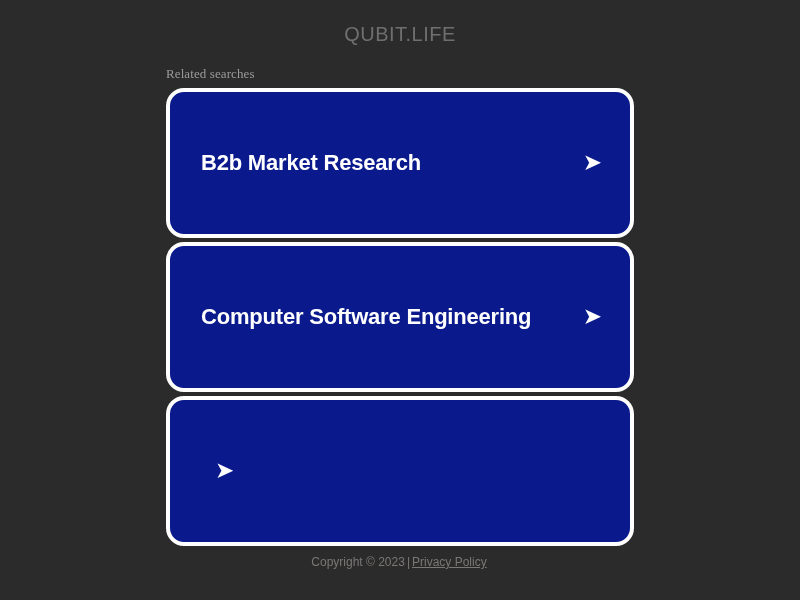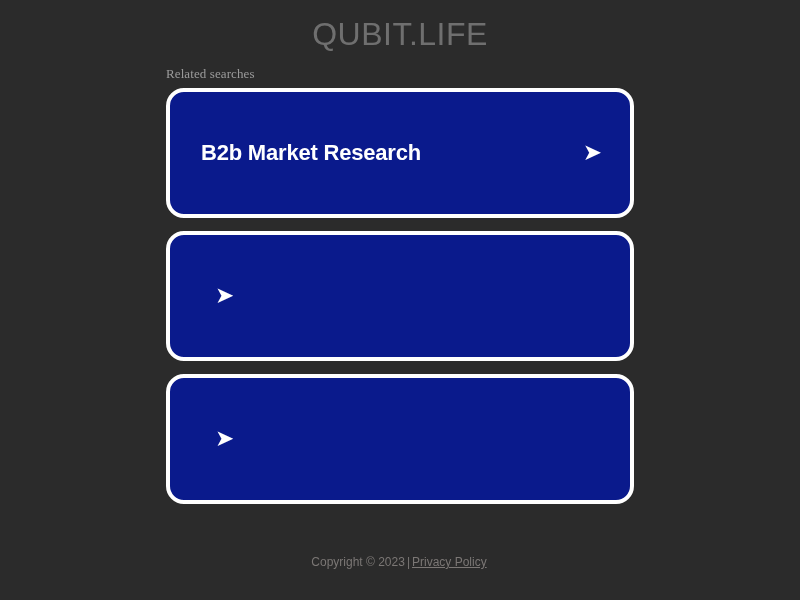--- a/index.html
+++ b/index.html
@@ -22,21 +22,21 @@
     box-sizing: border-box;
   }
 
   
   .site-title {
     position: absolute;
     top: 18px;
     left: 0;
     width: 800px;
     text-align: center;
-    font-size: 32px;
+    font-size: 20px;
     font-weight: 400;
     letter-spacing: 0.5px;
     color: #6f6f6f;
     line-height: 32px;
     user-select: none;
   }
 
   
   .related-label {
     position: absolute;
@@ -55,22 +55,22 @@
     position: absolute;
     top: 88px;
     left: 166px;
     width: 468px;
   }
 
   .ad-card {
     display: block;
     box-sizing: border-box;
     width: 468px;
-    height: 130px;
-    margin-bottom: 13px;
+    height: 150px;
+    margin-bottom: 4px;
     background: #0a1a8c;
     border: 4px solid #ffffff;
     border-radius: 18px;
     text-decoration: none;
     cursor: pointer;
     position: relative;
   }
 
   .ad-card-inner {
     position: absolute;
@@ -139,20 +139,21 @@
 
     <a class="ad-card">
       <span class="ad-card-inner">
         <span class="ad-title">B2b Market Research</span>
         <span class="ad-arrow">➤</span>
       </span>
     </a>
 
     <a class="ad-card">
       <span class="ad-card-inner">
+        <span class="ad-title">Computer Software Engineering</span>
         <span class="ad-arrow">➤</span>
       </span>
     </a>
 
     <a class="ad-card">
       <span class="ad-card-inner">
         <span class="ad-arrow">➤</span>
       </span>
     </a>
 

